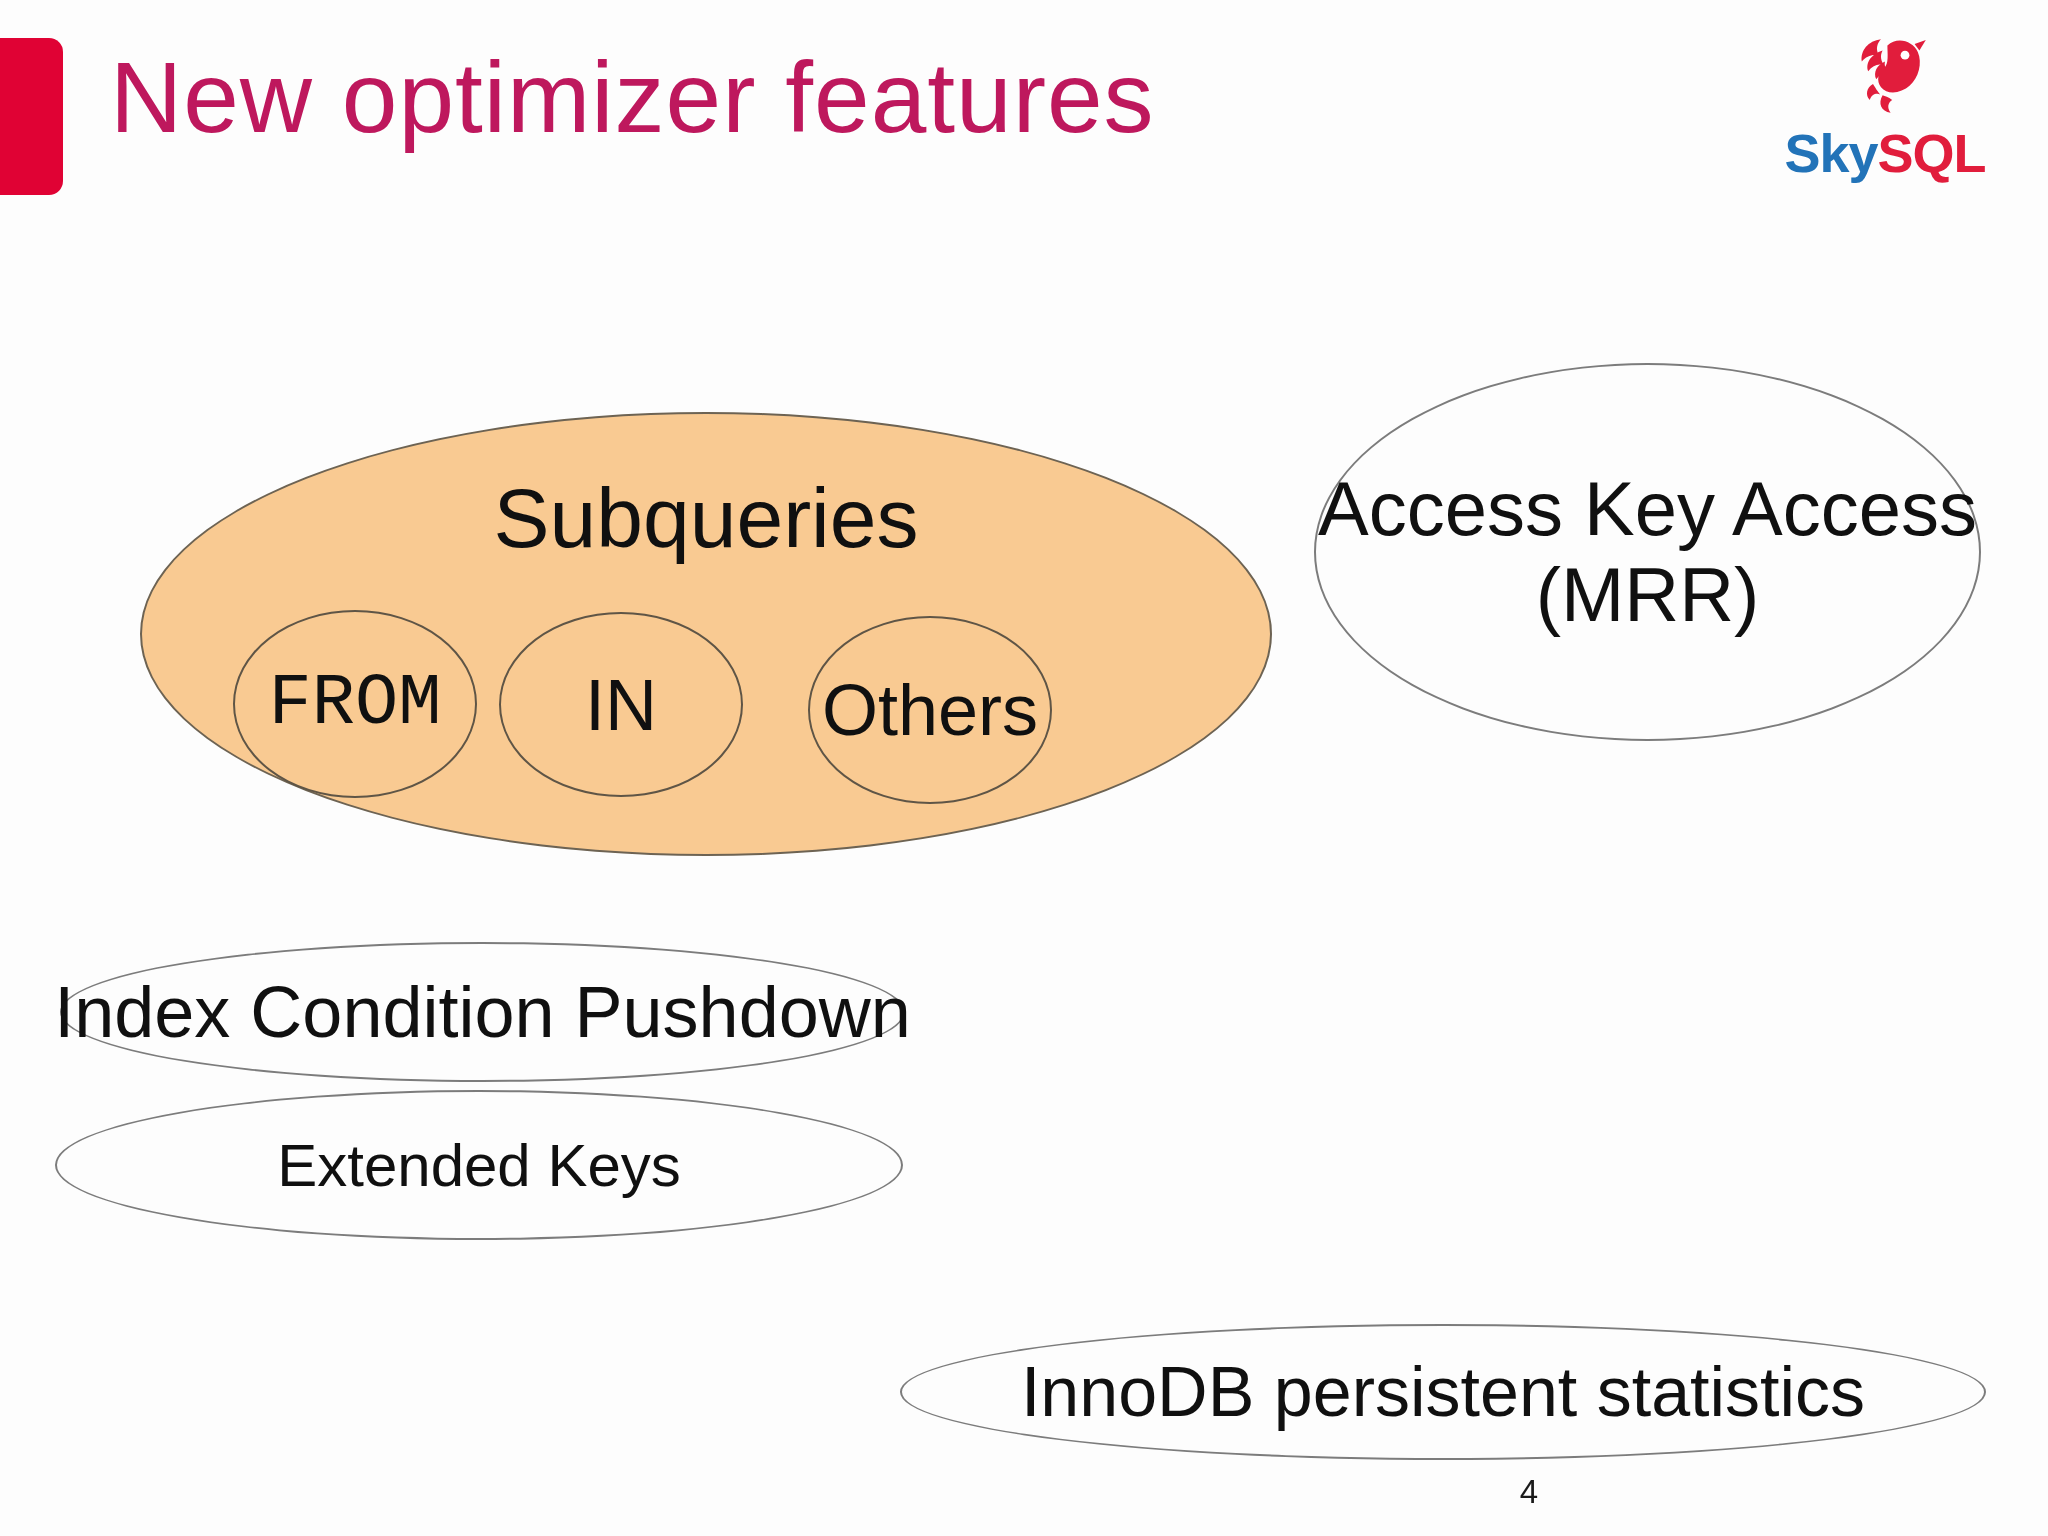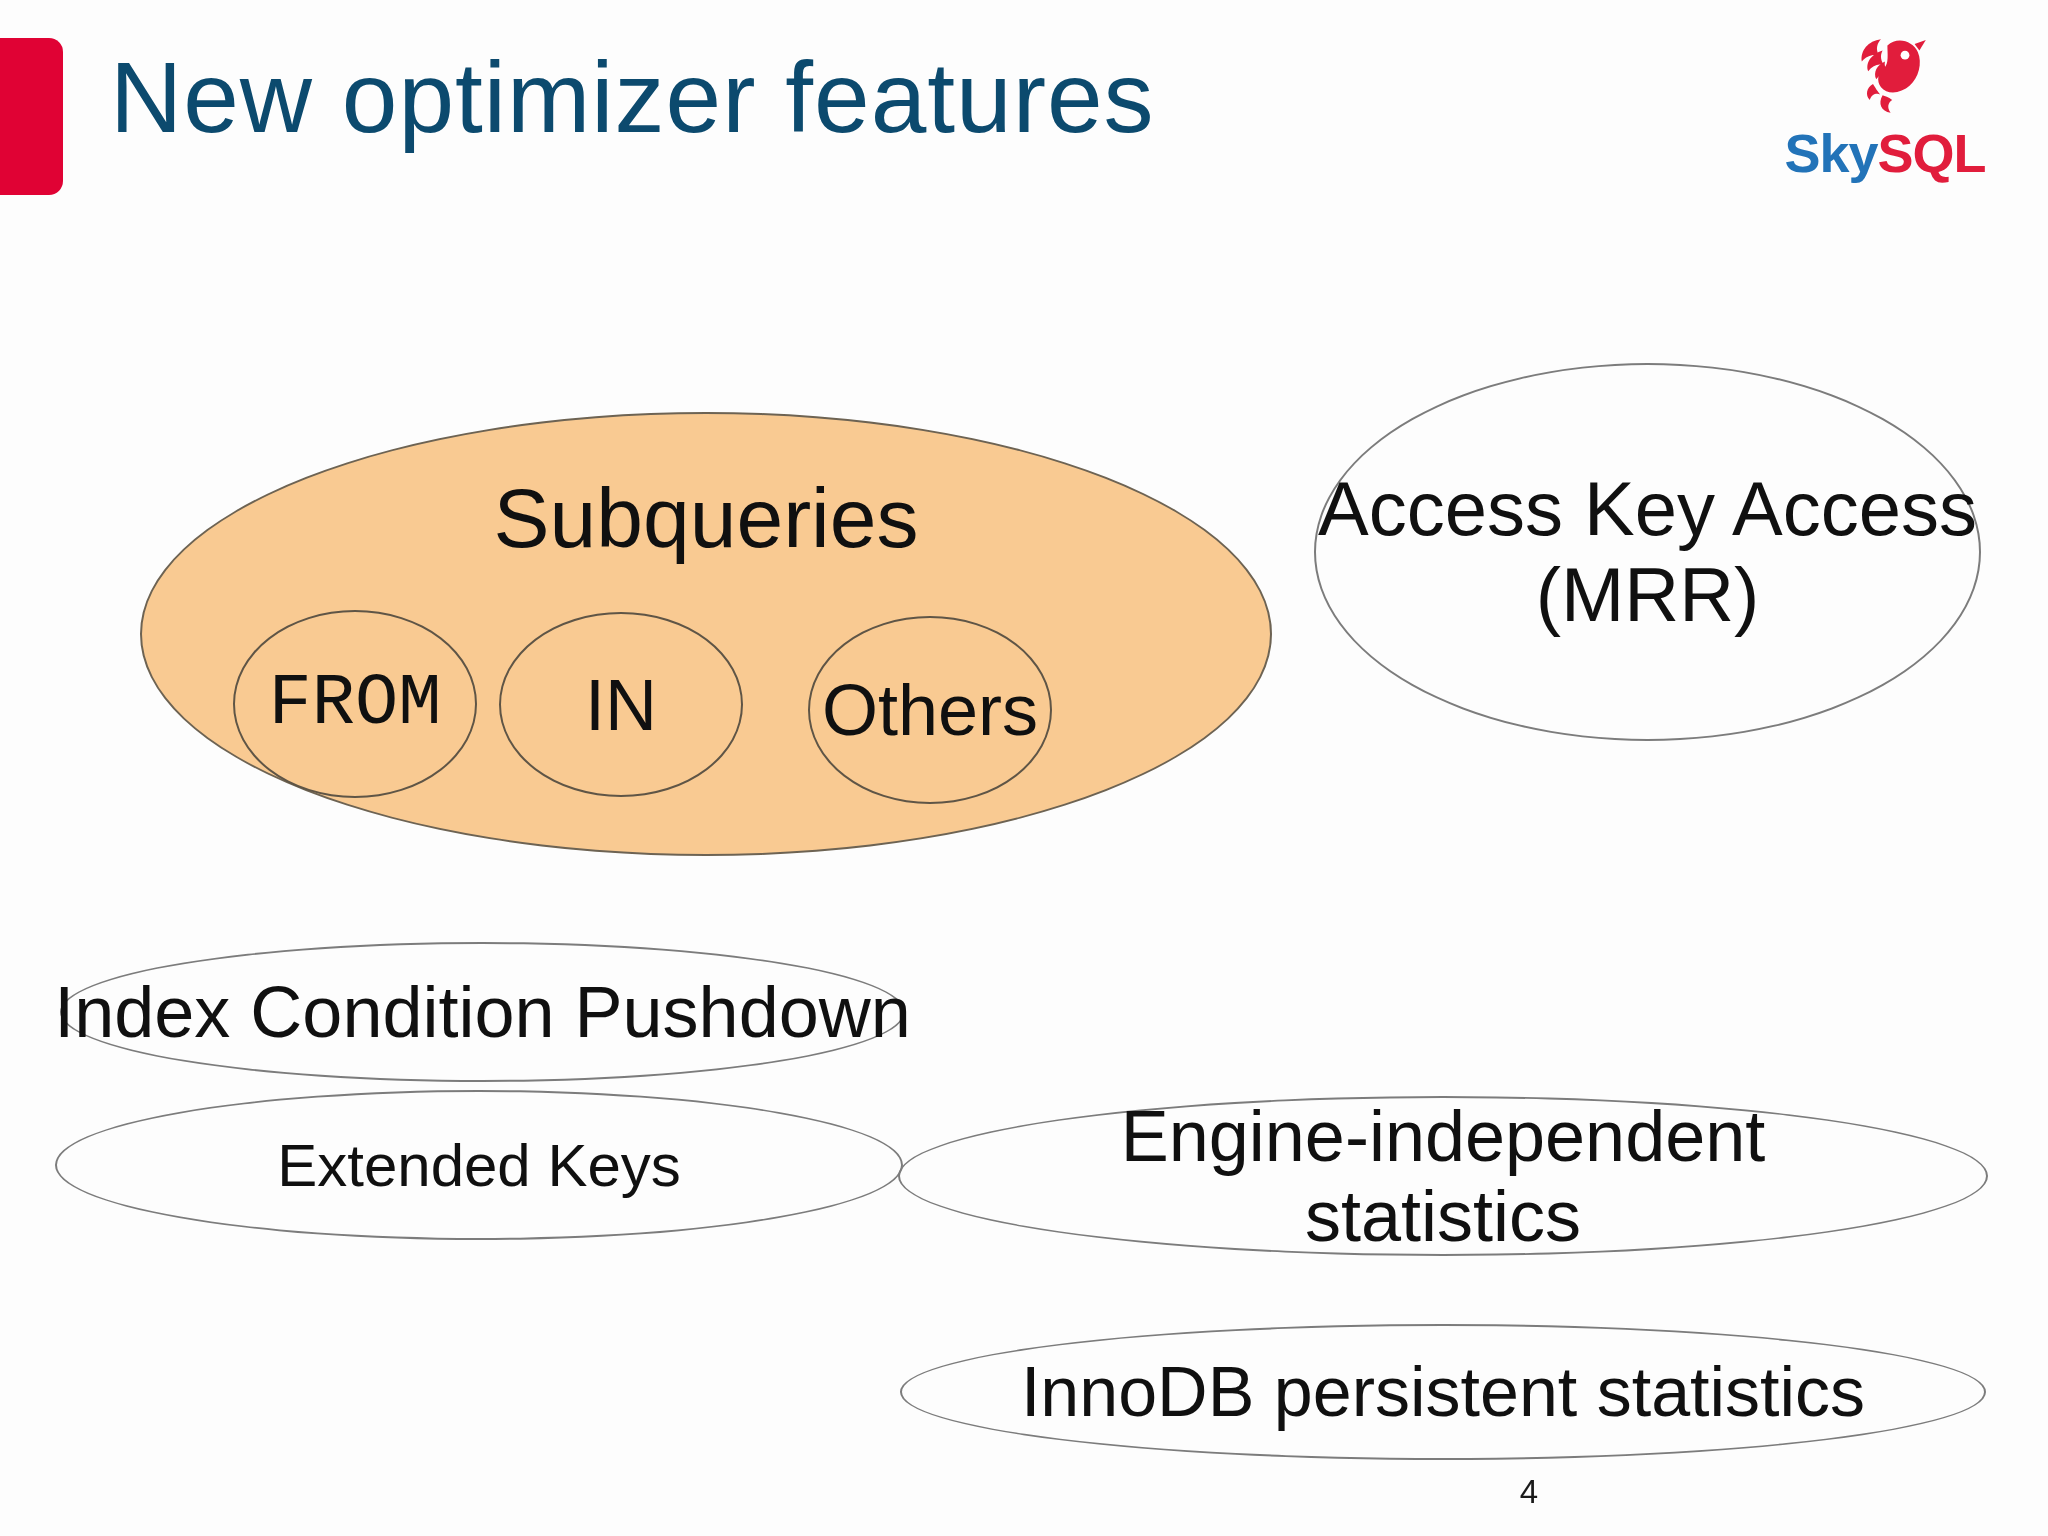--- a/index.html
+++ b/index.html
@@ -16,21 +16,21 @@
 
   
   .accent {
     position:absolute; left:0; top:38px; width:63px; height:157px;
     background:var(--accent,#e00234);
     border-radius:0 14px 14px 0;
   }
   .title {
     position:absolute; left:110px; top:40px; margin:0;
     font-size:100px; font-weight:400; letter-spacing:1px;
-    color:#0c4a6e; white-space:nowrap; line-height:1.15;text-align:right;
+    color:#be185d; white-space:nowrap; line-height:1.15;text-align:right;
   }
 
   
   .logo { position:absolute; left:1768px; top:28px; width:234px; text-align:center; }
   .logo svg { display:block; margin:0 auto; width:88px; height:96px; }
   .logo-text { font-size:54px; font-weight:700; letter-spacing:-1px; line-height:1; margin-top:2px; white-space:nowrap; }
   .logo-text .sky { color:var(--logo-blue,#2273b8); }
   .logo-text .sql { color:var(--logo-red,#e11d3c); }
 
   
@@ -122,24 +122,20 @@
 
 
   <div class="bubble white-bubble icp">
     <span>Index Condition Pushdown</span>
   </div>
 
   <div class="bubble white-bubble extkeys">
     <span>Extended Keys</span>
   </div>
 
-  <div class="bubble white-bubble engine">
-    <span>Engine-independent</span>
-    <span>statistics</span>
-  </div>
 
   <div class="bubble white-bubble innodb">
     <span>InnoDB persistent statistics</span>
   </div>
 
   <div class="page-number">4</div>
 
 </div>
 
 </body></html>

